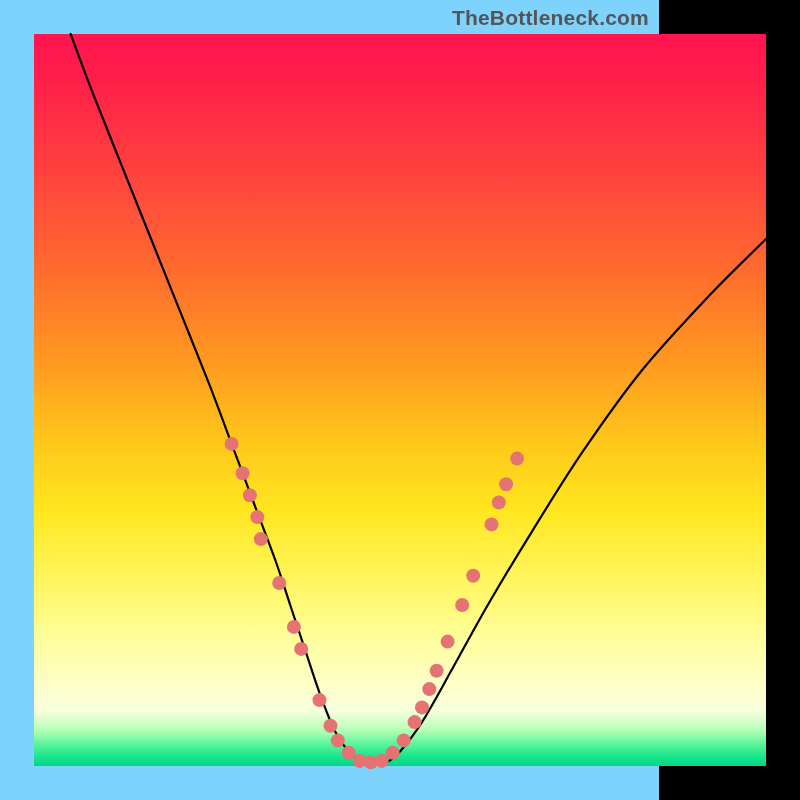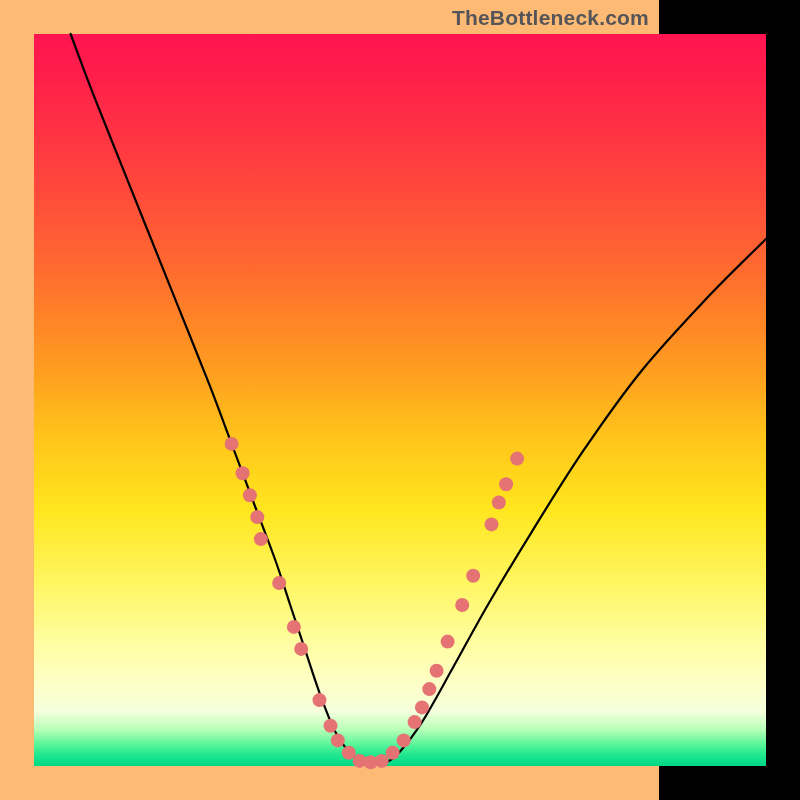--- a/index.html
+++ b/index.html
@@ -8,21 +8,21 @@
     width: 800px;
     height: 800px;
     overflow: hidden;
     background: #000;
     font-family: Arial, Helvetica, sans-serif;
   }
   .frame {
     position: relative;
     width: 659px;
     height: 800px;
-    background: #fdba74;
+    background: #7dd3fc;
   }
   .plot {
     position: absolute;
     left: 34px;
     top: 34px;
     width: 732px;
     height: 732px;
     
     background: linear-gradient(
       to bottom,

